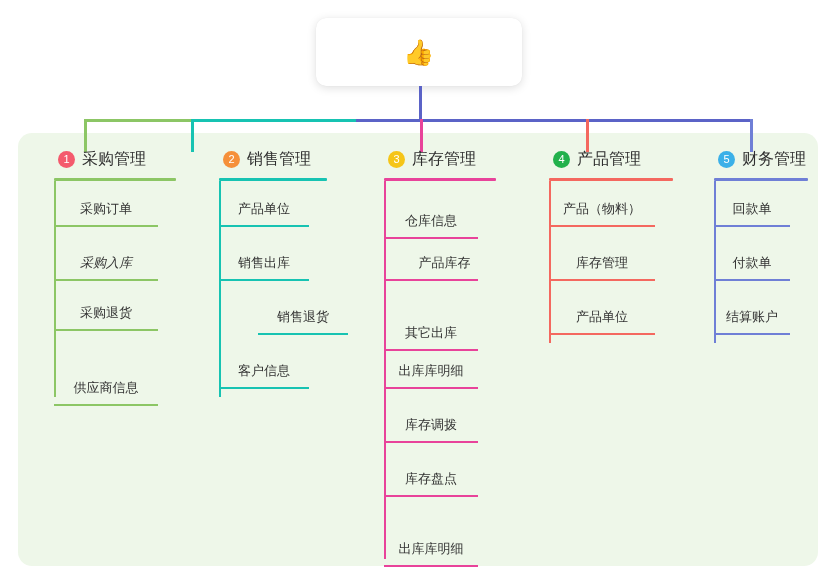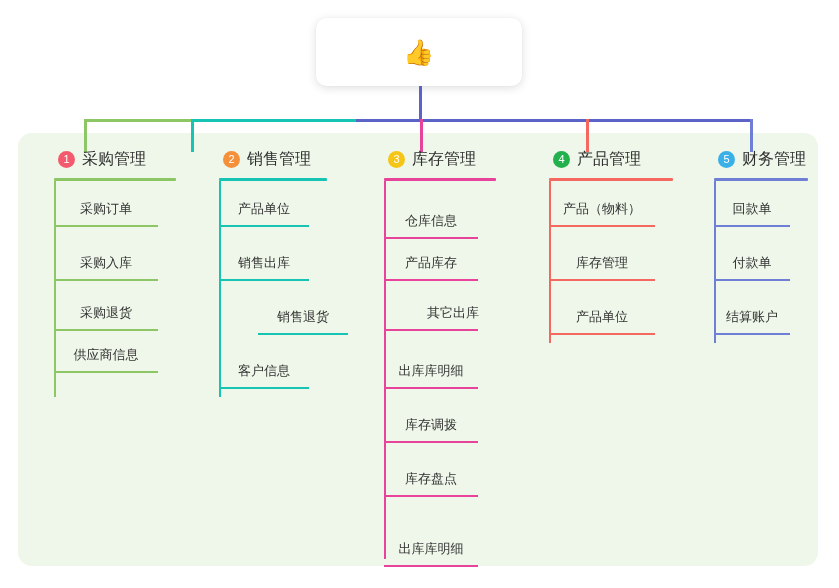--- a/index.html
+++ b/index.html
@@ -159,29 +159,29 @@
           <span class="badge" style="background: rgb(244, 90, 109);">1</span>
           <span class="col-title">采购管理</span>
         </div>
         <div class="col-underline" style="width: 122px; background: rgb(140, 198, 101);"></div>
         <div class="leaf-wrap">
           <div class="spine" style="height: 216px; background: rgb(140, 198, 101);"></div>
           <div class="leaf" style="top: 0px; width: 104px;">
             <div class="leaf-label">采购订单</div>
             <div class="leaf-underline" style="width: 104px; background: rgb(140, 198, 101);"></div>
           </div>
-          <div class="leaf" style="top: 54px; width: 104px;">
+          <div class="leaf" style="top: 54px; width: 104px; font-style: italic;">
             <div class="leaf-label">采购入库</div>
             <div class="leaf-underline" style="width: 104px; background: rgb(140, 198, 101);"></div>
           </div>
           <div class="leaf" style="top: 104px; width: 104px;">
             <div class="leaf-label">采购退货</div>
             <div class="leaf-underline" style="width: 104px; background: rgb(140, 198, 101);"></div>
           </div>
-          <div class="leaf" style="top: 146px; width: 104px;">
+          <div class="leaf" style="top: 179px; width: 104px;">
             <div class="leaf-label">供应商信息</div>
             <div class="leaf-underline" style="width: 104px; background: rgb(140, 198, 101);"></div>
           </div>
         </div>
       </div>
       <div class="column" style="left: 201px; width: 136px;">
         <div class="col-head">
           <span class="badge" style="background: rgb(245, 144, 58);">2</span>
           <span class="col-title">销售管理</span>
         </div>
@@ -211,25 +211,25 @@
           <span class="badge" style="background: rgb(245, 197, 24);">3</span>
           <span class="col-title">库存管理</span>
         </div>
         <div class="col-underline" style="width: 112px; background: rgb(232, 67, 154);"></div>
         <div class="leaf-wrap">
           <div class="spine" style="height: 378px; background: rgb(232, 67, 154);"></div>
           <div class="leaf" style="top: 12px; width: 94px;">
             <div class="leaf-label">仓库信息</div>
             <div class="leaf-underline" style="width: 94px; background: rgb(232, 67, 154);"></div>
           </div>
-          <div class="leaf" style="top: 54px; width: 94px;">
+          <div class="leaf" style="top: 54px; width: 94px; padding-left: 27px;">
             <div class="leaf-label">产品库存</div>
             <div class="leaf-underline" style="width: 94px; background: rgb(232, 67, 154);"></div>
           </div>
-          <div class="leaf" style="top: 104px; width: 94px; padding-left: 44px;">
+          <div class="leaf" style="top: 124px; width: 94px;">
             <div class="leaf-label">其它出库</div>
             <div class="leaf-underline" style="width: 94px; background: rgb(232, 67, 154);"></div>
           </div>
           <div class="leaf" style="top: 162px; width: 94px;">
             <div class="leaf-label">出库库明细</div>
             <div class="leaf-underline" style="width: 94px; background: rgb(232, 67, 154);"></div>
           </div>
           <div class="leaf" style="top: 216px; width: 94px;">
             <div class="leaf-label">库存调拨</div>
             <div class="leaf-underline" style="width: 94px; background: rgb(232, 67, 154);"></div>

